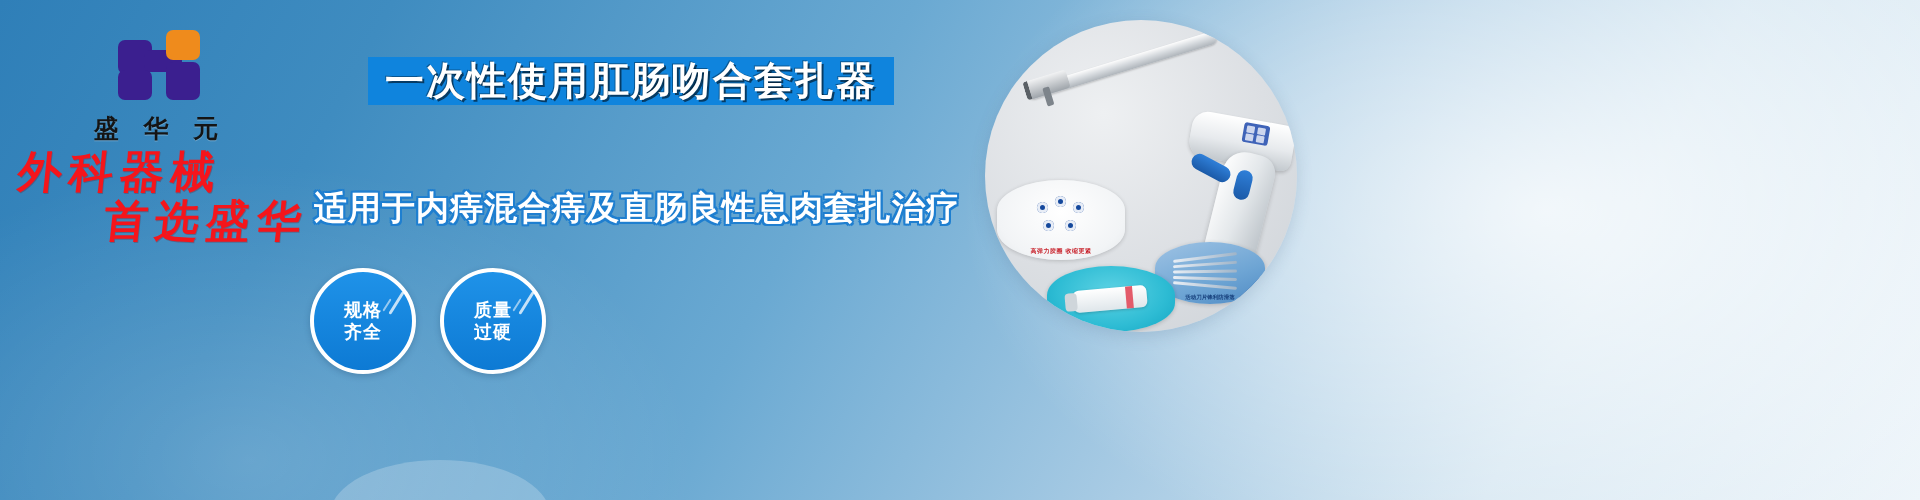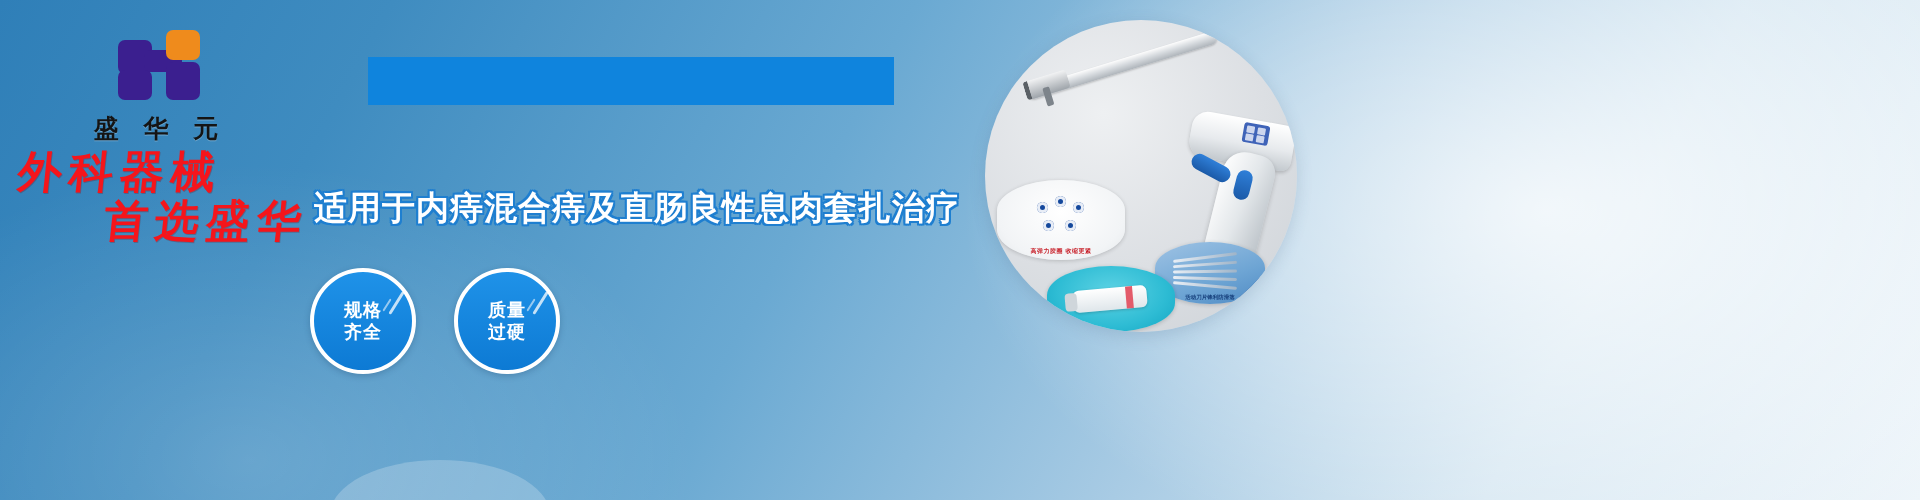--- a/index.html
+++ b/index.html
@@ -66,21 +66,21 @@
     position:absolute;left:300px;top:186px;width:660px;
     text-align:right;color:#ffffff;font-weight:700;font-size:33px;
     letter-spacing:1px;font-family:"DejaVu Sans",sans-serif;
     text-shadow:
       2px 0 0 #1f7fd0, -2px 0 0 #1f7fd0, 0 2px 0 #1f7fd0, 0 -2px 0 #1f7fd0,
       2px 2px 0 #1f7fd0, -2px 2px 0 #1f7fd0, 2px -2px 0 #1f7fd0, -2px -2px 0 #1f7fd0;
     white-space:nowrap;
   }
 
   
-  .badges{position:absolute;left:310px;top:268px;display:flex;gap:38px;}
+  .badges{position:absolute;left:310px;top:268px;display:flex;gap:24px;}
   .badge{
     width:98px;height:98px;border-radius:50%;
     background:linear-gradient(180deg,#1f92e8 0%,#0d7ad4 100%);
     border:4px solid #ffffff;
     box-shadow:0 2px 6px rgba(20,60,100,.28);
     display:flex;flex-direction:column;align-items:center;justify-content:center;
     color:#ffffff;font-weight:700;font-size:18px;line-height:1.25;
     font-family:"DejaVu Sans",sans-serif;letter-spacing:1px;
     position:relative;
   }
@@ -220,20 +220,21 @@
     </div>
     <div class="logo-text">盛 华 元</div>
   </div>
 
   <div class="callig">
     <span class="l1">外科器械</span>
     <span class="l2">首选盛华</span>
   </div>
 
   <div class="title-bar"></div>
+  <div class="title-text">一次性使用肛肠吻合套扎器</div>
 
   <div class="subtitle">适用于内痔混合痔及直肠良性息肉套扎治疗</div>
 
   <div class="badges">
     <div class="badge">
       <span class="sheen"></span>
       <span class="sheen2"></span>
       <span>规格</span>
       <span>齐全</span>
     </div>

